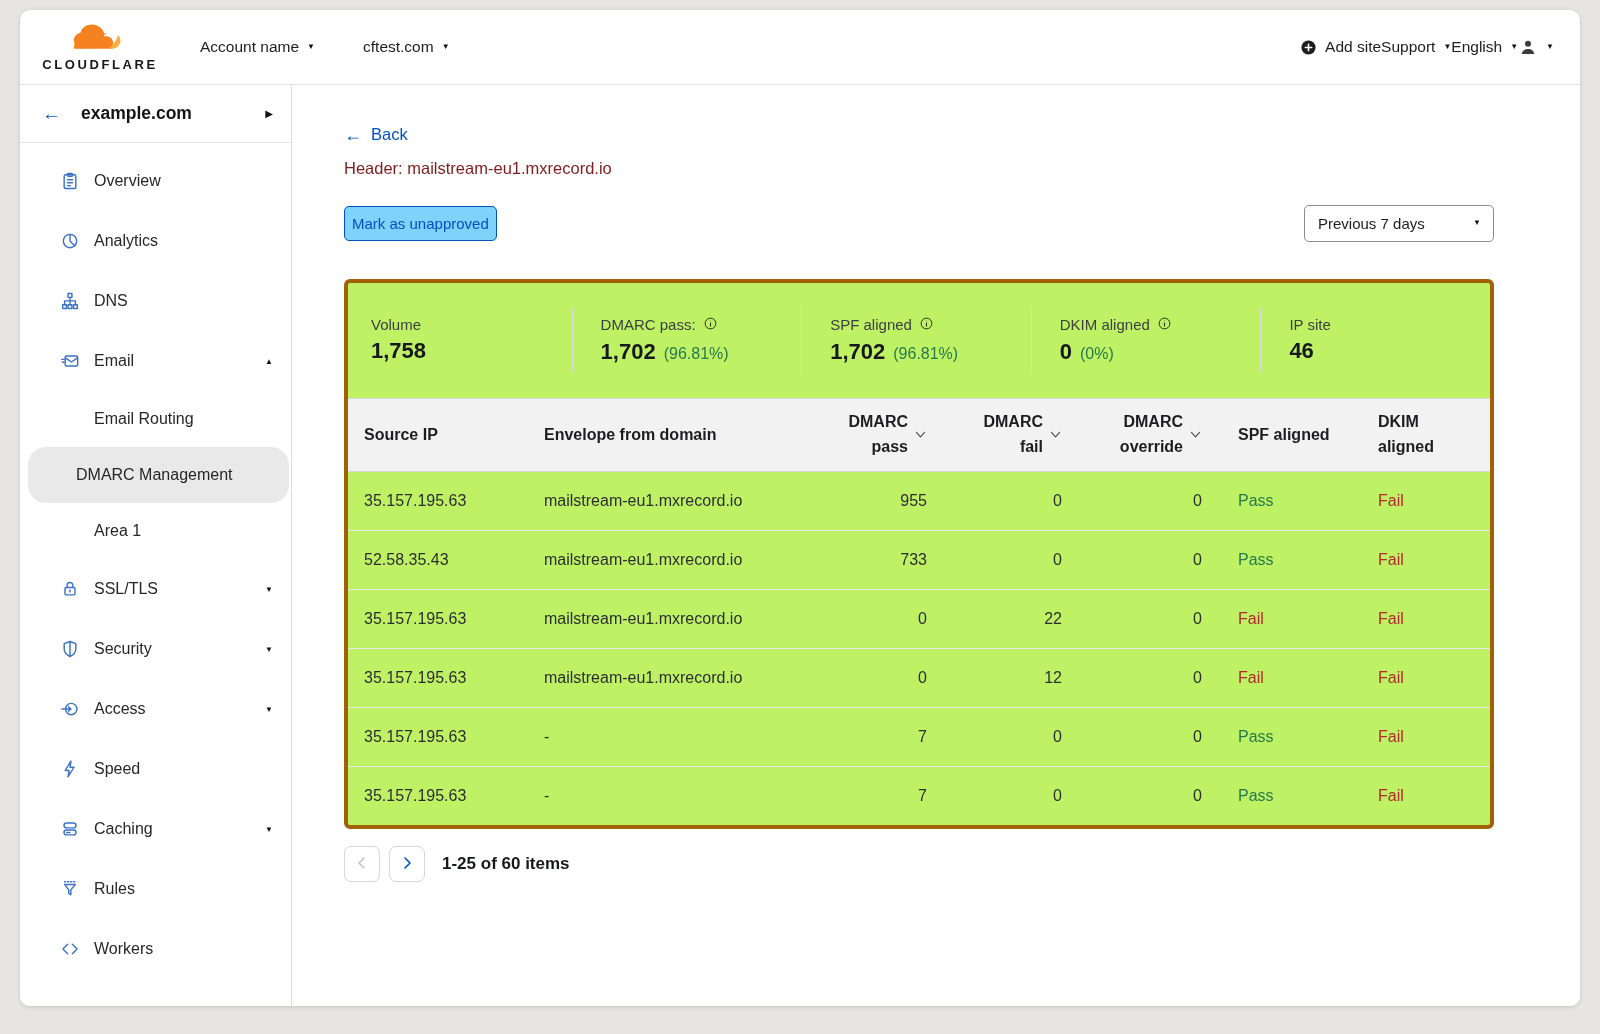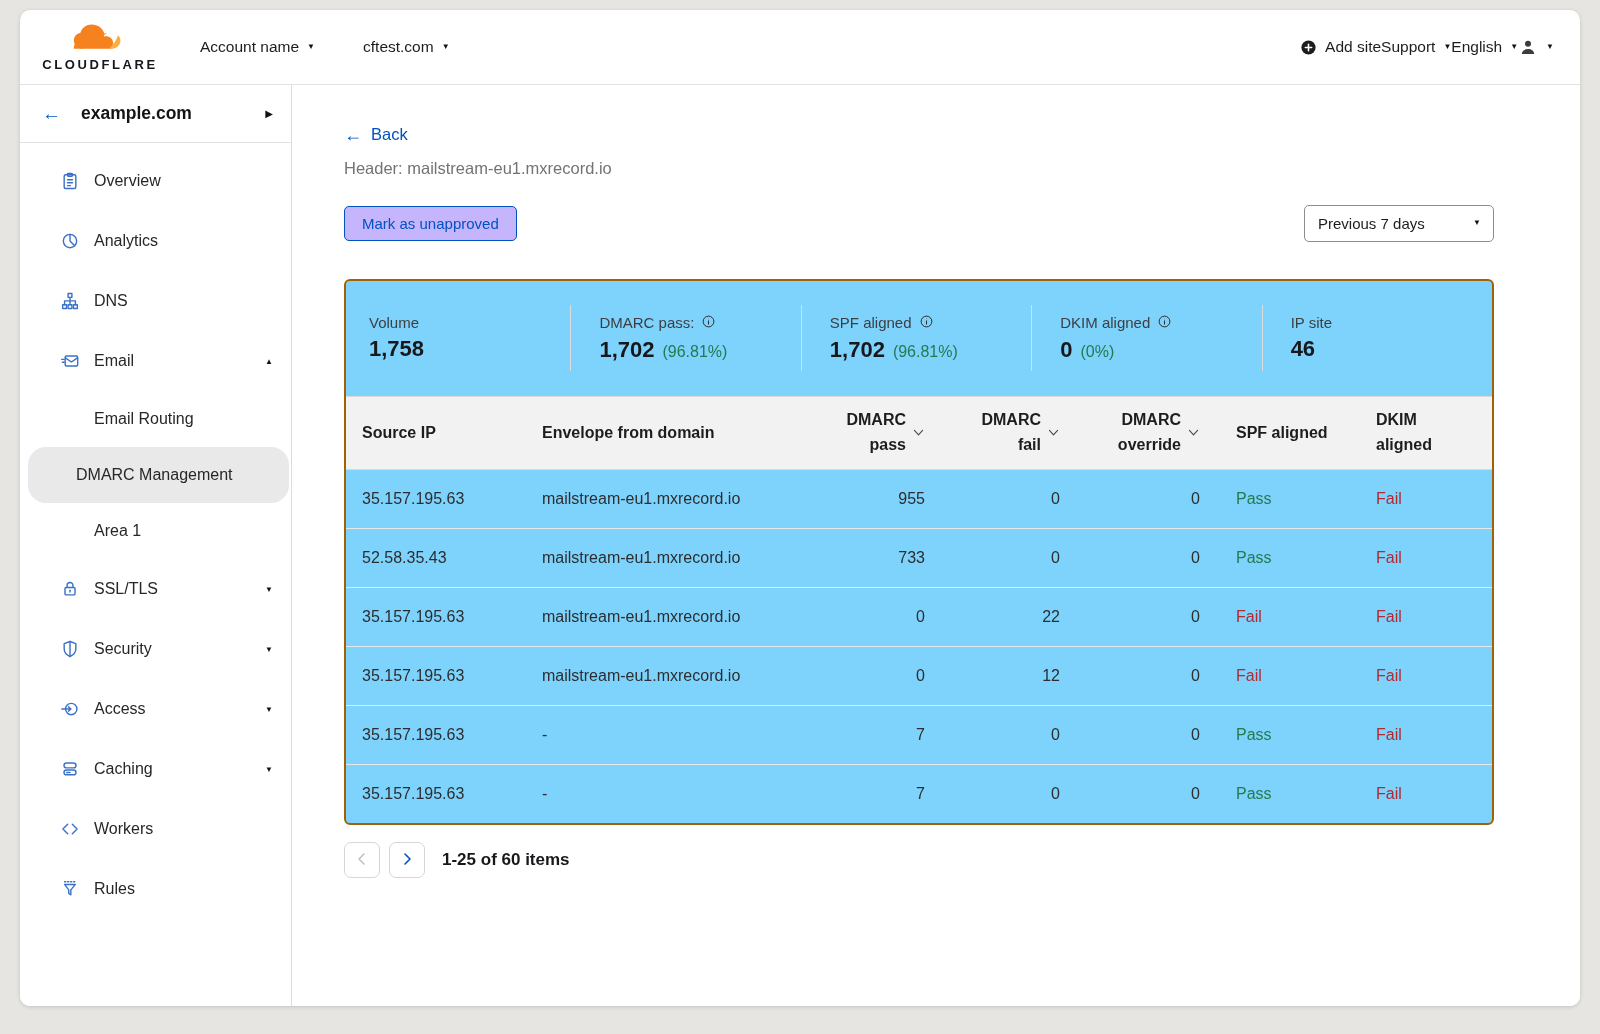--- a/index.html
+++ b/index.html
@@ -41,27 +41,27 @@
   .nav-icon svg { width:20px; height:20px; }
   .nav-item.sub .nav-label { margin-left:34px; }
   .nav-label { font-size:16px; color:#272727; flex:1; }
   .nav-caret { font-size:8px; color:#121212; }
 
   
   .main { flex:1; background:#fff; padding-left:52px; overflow:hidden; }
   .back-link { display:inline-flex; align-items:center; gap:9px; margin-top:40px; color:#0051c3; font-size:16.5px; cursor:pointer; background:none; border:none; font-family:inherit; }
   .back-arrow { font-size:18px; line-height:1; }
   h1.page-title { margin-top:35px; font-size:37px; font-weight:bold; color:#121212; letter-spacing:-.4px; }
-  .subtitle { margin-top:14px; font-size:16.5px; color:#737373; }
+  .subtitle { margin-top:14px; font-size:16.5px; color:#7f1d1d; }
   .controls { width:1150px; margin-top:27px; display:flex; align-items:center; }
-  .btn-outline { border:1px solid #0051c3; color:#0051c3; background:#c4b5fd; border-radius:5px; font-size:15px; padding:8px 17px; cursor:pointer; font-family:inherit; }
+  .btn-outline { border:1px solid #0051c3; color:#0051c3; background:#7dd3fc; border-radius:5px; font-size:15px; padding:8px 7px; cursor:pointer; font-family:inherit; }
   .select { margin-left:auto; width:190px; height:37px; border:1px solid #8c8c8c; border-radius:5px; display:flex; align-items:center; justify-content:space-between; padding:0 12px 0 13px; font-size:15px; color:#1d1d1f; cursor:pointer; background:#fff; }
 
   
-  .card { width:1150px; margin-top:37px; border:2px solid #a16207; border-radius:6px; background:#7dd3fc; overflow:hidden; }
+  .card { width:1150px; margin-top:37px; border:4px solid #a16207; border-radius:6px; background:#bef264; overflow:hidden; }
   .stats { display:flex; align-items:center; height:115px; }
   .stat { flex:1; height:66px; padding-left:28px; border-left:1px solid #dcdcdc; display:flex; flex-direction:column; justify-content:center; }
   .stat:first-child { border-left:none; padding-left:23px; }
   .stat-label { font-size:15px; color:#3d3e42; display:flex; align-items:center; gap:7px; }
   .stat-valrow { margin-top:5px; display:flex; align-items:baseline; gap:8px; }
   .stat-value { font-size:22px; font-weight:bold; color:#17181b; }
   .stat-pct { font-size:16px; color:#26794f; }
 
   table { width:100%; border-collapse:collapse; table-layout:fixed; }
   thead tr { background:#f2f2f2; height:73px; }
@@ -230,44 +230,52 @@
                   <circle cx="13.5" cy="12" r="6.8"></circle>
                   <path d="M2.2 12h11M10.2 9.2L13 12l-2.8 2.8"></path>
                 </svg>
               </span>
               <span class="nav-label">Access</span>
               <span class="nav-caret">▼</span>
             </div>
             <div class="nav-item">
               <span class="nav-icon">
                 <svg viewBox="0 0 24 24" fill="none" stroke="currentColor" stroke-width="1.7" stroke-linecap="round" stroke-linejoin="round">
+                  <path d="M13.2 2.5L6.2 13.8h4.8L9.6 21.5l7.2-11.6h-4.8z"></path>
+                </svg>
+              </span>
+              <span class="nav-label">Speed</span>
+            </div>
+            <div class="nav-item">
+              <span class="nav-icon">
+                <svg viewBox="0 0 24 24" fill="none" stroke="currentColor" stroke-width="1.7" stroke-linecap="round" stroke-linejoin="round">
                   <rect x="4.8" y="4.8" width="14.4" height="5.8" rx="2.9"></rect>
                   <rect x="4.8" y="13.2" width="14.4" height="5.8" rx="2.9"></rect>
                   <path d="M8 16.1h4"></path>
                 </svg>
               </span>
               <span class="nav-label">Caching</span>
               <span class="nav-caret">▼</span>
             </div>
             <div class="nav-item">
               <span class="nav-icon">
                 <svg viewBox="0 0 24 24" fill="none" stroke="currentColor" stroke-width="1.7" stroke-linecap="round" stroke-linejoin="round">
-                  <path d="M9.2 6.2L3.5 12l5.7 5.8M14.8 6.2l5.7 5.8-5.7 5.8"></path>
-                </svg>
-              </span>
-              <span class="nav-label">Workers</span>
-            </div>
-            <div class="nav-item">
-              <span class="nav-icon">
-                <svg viewBox="0 0 24 24" fill="none" stroke="currentColor" stroke-width="1.7" stroke-linecap="round" stroke-linejoin="round">
                   <path d="M5.5 6.5h13L13 13v6l-2.5-1.6V13z"></path>
                   <path d="M5.5 3.3h13" stroke-dasharray="1.4 2.2"></path>
                 </svg>
               </span>
               <span class="nav-label">Rules</span>
+            </div>
+            <div class="nav-item">
+              <span class="nav-icon">
+                <svg viewBox="0 0 24 24" fill="none" stroke="currentColor" stroke-width="1.7" stroke-linecap="round" stroke-linejoin="round">
+                  <path d="M9.2 6.2L3.5 12l5.7 5.8M14.8 6.2l5.7 5.8-5.7 5.8"></path>
+                </svg>
+              </span>
+              <span class="nav-label">Workers</span>
             </div>
           </nav>
       </aside>
 
       <main class="main">
         <button class="back-link">
           <span class="back-arrow">←</span>
           <span>Back</span>
         </button>
         <p class="subtitle">Header: mailstream-eu1.mxrecord.io</p>

